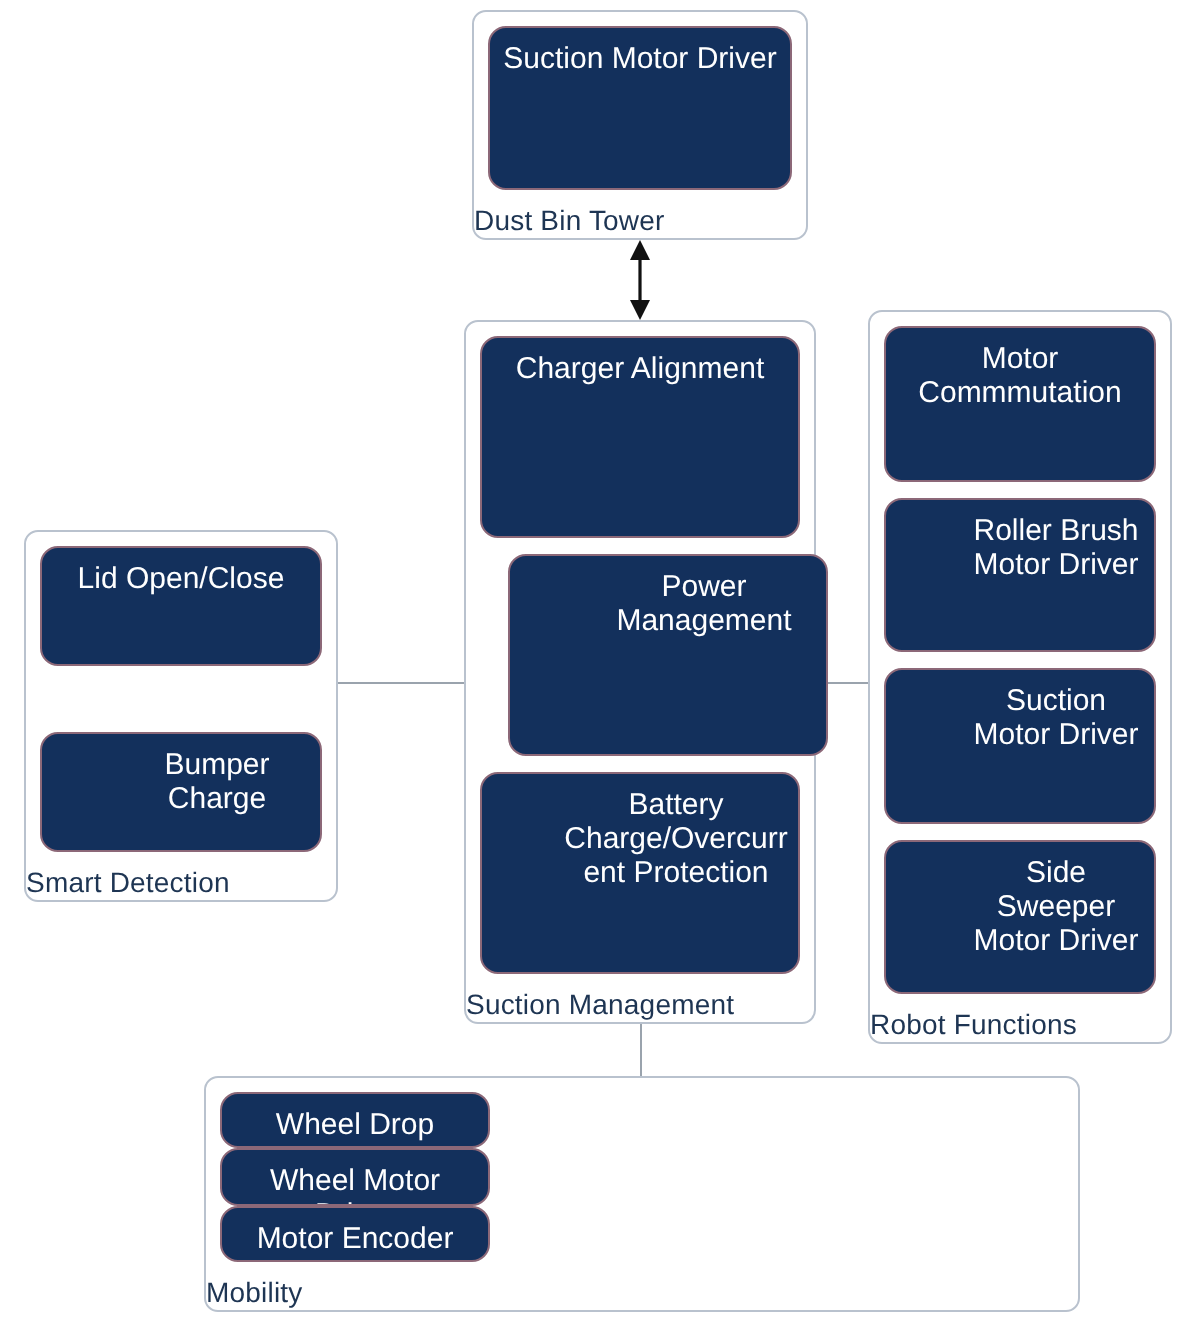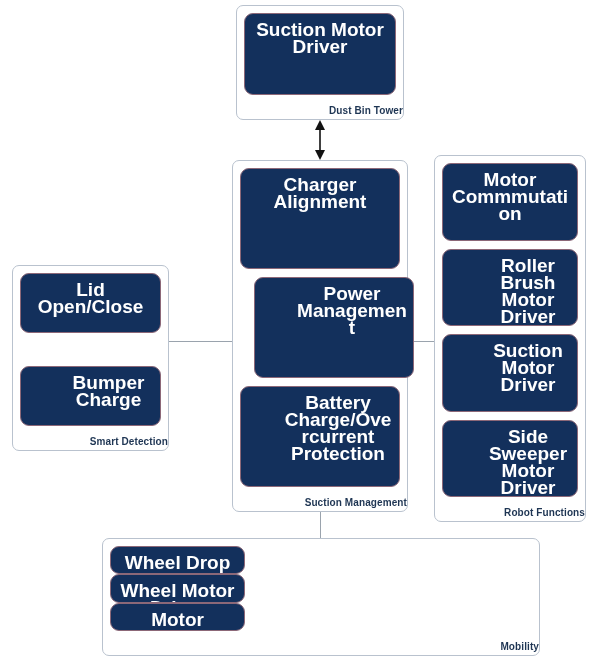--- a/index.html
+++ b/index.html
@@ -59,37 +59,37 @@
   }
   .group-inner.row {
     flex-direction: column;
     justify-content: space-between;
   }
   .group-label {
     position: absolute;
     left: 0;
     right: 0;
     bottom: 3px;
-    text-align: right;
-    font-size: 10px;
-    font-weight: 700;
+    text-align: left;
+    font-size: 14px;
+    font-weight: 400;
     color: #1e3553;
     letter-spacing: 0.1px;
     line-height: 11px;
   }
 
   
   .block {
     box-sizing: border-box;
     background: #13305c;
     border: 1px solid #8c6878;
     border-radius: 9px;
     color: #ffffff;
-    font-weight: bold;
-    font-size: 19px;
+    font-weight: normal;
+    font-size: 15px;
     line-height: 17px;
     text-align: center;
     padding: 7px 4px 4px 4px;
     display: block;
     overflow: hidden;
     word-break: break-word;
   }
 
   
   #grp-dustbin { left: 236px; top: 5px; width: 168px; height: 115px; }

